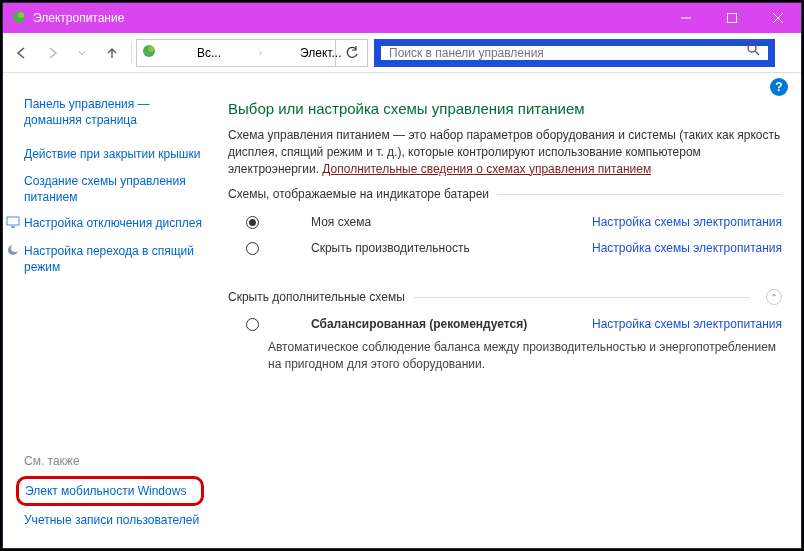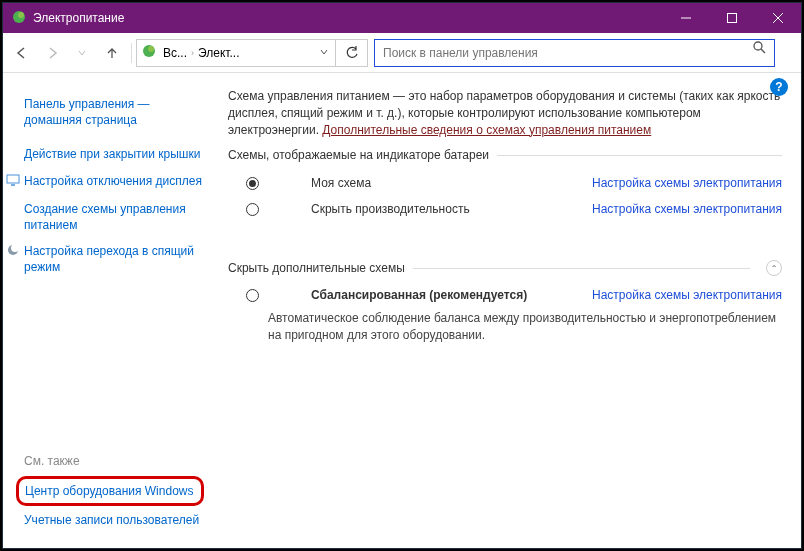--- a/index.html
+++ b/index.html
@@ -1,33 +1,33 @@
 <!DOCTYPE html>
 <html><head>
 <meta charset="utf-8">
 <style>
   * { box-sizing: border-box; margin: 0; padding: 0; font-family: "Segoe UI", Tahoma, sans-serif; }
   body { background: #000; width: 804px; height: 551px; overflow: hidden; }
   .frame { position: absolute; left: 2px; top: 2px; width: 800px; height: 547px; background: #fff; border: 1px solid #203040; }
-  .titlebar { height: 30px; background: #701a75; display: flex; align-items: center; color: #fff; font-size: 12px; }
+  .titlebar { height: 30px; background: #d946ef; display: flex; align-items: center; color: #fff; font-size: 12px; }
   .titlebar .icon { margin-left: 8px; margin-right: 6px; }
   .titlebar .ttl { flex: 1; }
   .winbtns { display: flex; }
   .winbtn { width: 46px; height: 30px; display: flex; align-items: center; justify-content: center; color: #fff; }
   .navbar { height: 40px; background: #fff; border-bottom: 1px solid #e0e0e0; display: flex; align-items: center; padding: 0 4px; }
   .navbtn { width: 30px; height: 30px; display: flex; align-items: center; justify-content: center; color: #666; }
   .navbtn.disabled { color: #bbb; }
   .sep { width: 1px; height: 20px; background: #ddd; margin: 0 4px; }
-  .crumbbox { display: flex; align-items: center; height: 28px; border: 1px solid #ccc; width: 200px; padding-left: 4px; font-size: 12px; }
+  .crumbbox { display: flex; align-items: center; height: 28px; border: 1px solid #ccc; width: 200px; padding-left: 4px; font-size: 12px; gap: 34px; }
   .crumb-icon { margin-right: 4px; }
   .crumb-seg { padding: 0 2px; }
   .crumb-chev { color: #999; font-size: 9px; padding: 0 2px; }
   .crumb-expand { margin-left: auto; padding: 0 6px; color: #666; }
   .refresh { width: 32px; height: 28px; border: 1px solid #ccc; border-left: none; display: flex; align-items: center; justify-content: center; color: #333; }
-  .searchbox { flex: 1; margin-left: 6px; margin-right: 22px; height: 28px; border: 1px solid #1d4ed8; display: flex; align-items: flex-start; }
+  .searchbox { flex: 1; margin-left: 6px; margin-right: 22px; height: 28px; border: 7px solid #1d4ed8; display: flex; align-items: flex-end; }
   .searchbox input { border: none; outline: none; flex: 1; padding-left: 8px; font-size: 12px; height: 100%; color: #666; }
   .searchbox .sicon { width: 30px; color: #555; text-align: center; }
   .body { position: absolute; top: 71px; bottom: 0; left: 1px; right: 1px; display: flex; background: #fff; }
   .sidebar { width: 206px; padding: 22px 8px 10px 20px; font-size: 12px; display: flex; flex-direction: column; }
   .sidelink { color: #0066cc; margin-bottom: 10px; line-height: 1.35; cursor: pointer; display: flex; }
   .sidelink .sicon-sm { width: 16px; margin-left: -18px; margin-right: 2px; flex-shrink: 0; }
   .spacer { flex: 1; }
   .seealso { color: #888; font-size: 12px; margin-bottom: 8px; }
   .highlighted { border: 3px solid #d40000; border-radius: 10px; padding: 4px 6px; margin-left: -8px; margin-right: -2px; margin-bottom: 6px; }
   .content { flex: 1; padding: 14px 18px 10px 18px; font-size: 12px; position: relative; color: #333; }
@@ -38,21 +38,21 @@
   .groupline { display: flex; align-items: center; margin-top: 10px; margin-bottom: 8px; }
   .groupline .gl { flex: 1; height: 1px; background: #ddd; margin-left: 8px; }
   .grouplabel { font-size: 12px; }
   .planrow { display: flex; align-items: center; padding: 6px 0 6px 18px; gap: 44px; }
   .radio { width: 13px; height: 13px; border: 1px solid #333; border-radius: 50%; margin-right: 8px; display: flex; align-items: center; justify-content: center; flex-shrink: 0; }
   .radio .dot { width: 7px; height: 7px; background: #333; border-radius: 50%; }
   .planname { flex: 1; }
   .planname.bold { font-weight: 600; }
   .planlink { color: #1d4ed8; }
   .subdesc { padding-left: 40px; color: #444; line-height: 1.4; margin-top: 2px; }
-  .hideline { display: flex; align-items: center; margin-top: 38px; margin-bottom: 6px; }
+  .hideline { display: flex; align-items: center; margin-top: 28px; margin-bottom: 6px; }
   .hideline .hchev { width: 16px; height: 16px; border: 1px solid #ccc; border-radius: 50%; margin-left: 8px; display: flex; align-items: center; justify-content: center; font-size: 8px; color: #555; }
   .hideline .gl { flex: 1; height: 1px; background: #ddd; margin-left: 8px; margin-right: 8px; }
 </style>
 </head>
 <body>
 
 <div class="frame">
 
   <div class="titlebar">
     <span class="icon">
@@ -134,50 +134,51 @@
   <div class="body">
     <div class="sidebar">
       <div class="sidelink">
           <span>Панель управления — домашняя страница</span>
         </div>
       <div style="height:8px"></div>
       <div class="sidelink">
           <span>Действие при закрытии крышки</span>
         </div>
       <div class="sidelink">
+          <span>Создание схемы управления питанием</span>
+        </div>
+      <div class="sidelink">
         <span class="sicon-sm"><svg width="14" height="14">
               <rect x="1" y="2" width="12" height="8" fill="none" stroke="#4a90d9" stroke-width="1"></rect>
               <line x1="5" y1="12" x2="9" y2="12" stroke="#4a90d9" stroke-width="1.5"></line>
             </svg></span>
         <span>Настройка отключения дисплея</span>
       </div>
       <div class="sidelink">
-          <span>Создание схемы управления питанием</span>
-        </div>
-      <div class="sidelink">
         <span class="sicon-sm"><svg width="14" height="14">
               <circle cx="7" cy="7" r="5" fill="#8899aa"></circle>
               <circle cx="9" cy="5" r="4" fill="#fff"></circle>
             </svg></span>
         <span>Настройка перехода в спящий режим</span>
       </div>
       <div class="spacer"></div>
       <div class="seealso">См. также</div>
       <div class="highlighted">
         <div class="sidelink" style="margin-bottom:0">
-            <span>Центр оборудования Windows</span>
+            <span>Элект мобильности Windows</span>
           </div>
       </div>
       <div class="sidelink">
           <span>Учетные записи пользователей</span>
         </div>
     </div>
 
     <div class="content">
       <div class="helpicon">?</div>
+      <div class="heading">Выбор или настройка схемы управления питанием</div>
       <div class="desc">
         <span>Схема управления питанием — это набор параметров оборудования и системы (таких как яркость дисплея, спящий режим и т. д.), которые контролируют использование компьютером электроэнергии. </span><a href="#">Дополнительные сведения о схемах управления питанием</a>
       </div>
 
       <div class="groupline">
         <span class="grouplabel">Схемы, отображаемые на индикаторе батареи</span>
         <div class="gl"></div>
       </div>
 
       <div class="planrow">

